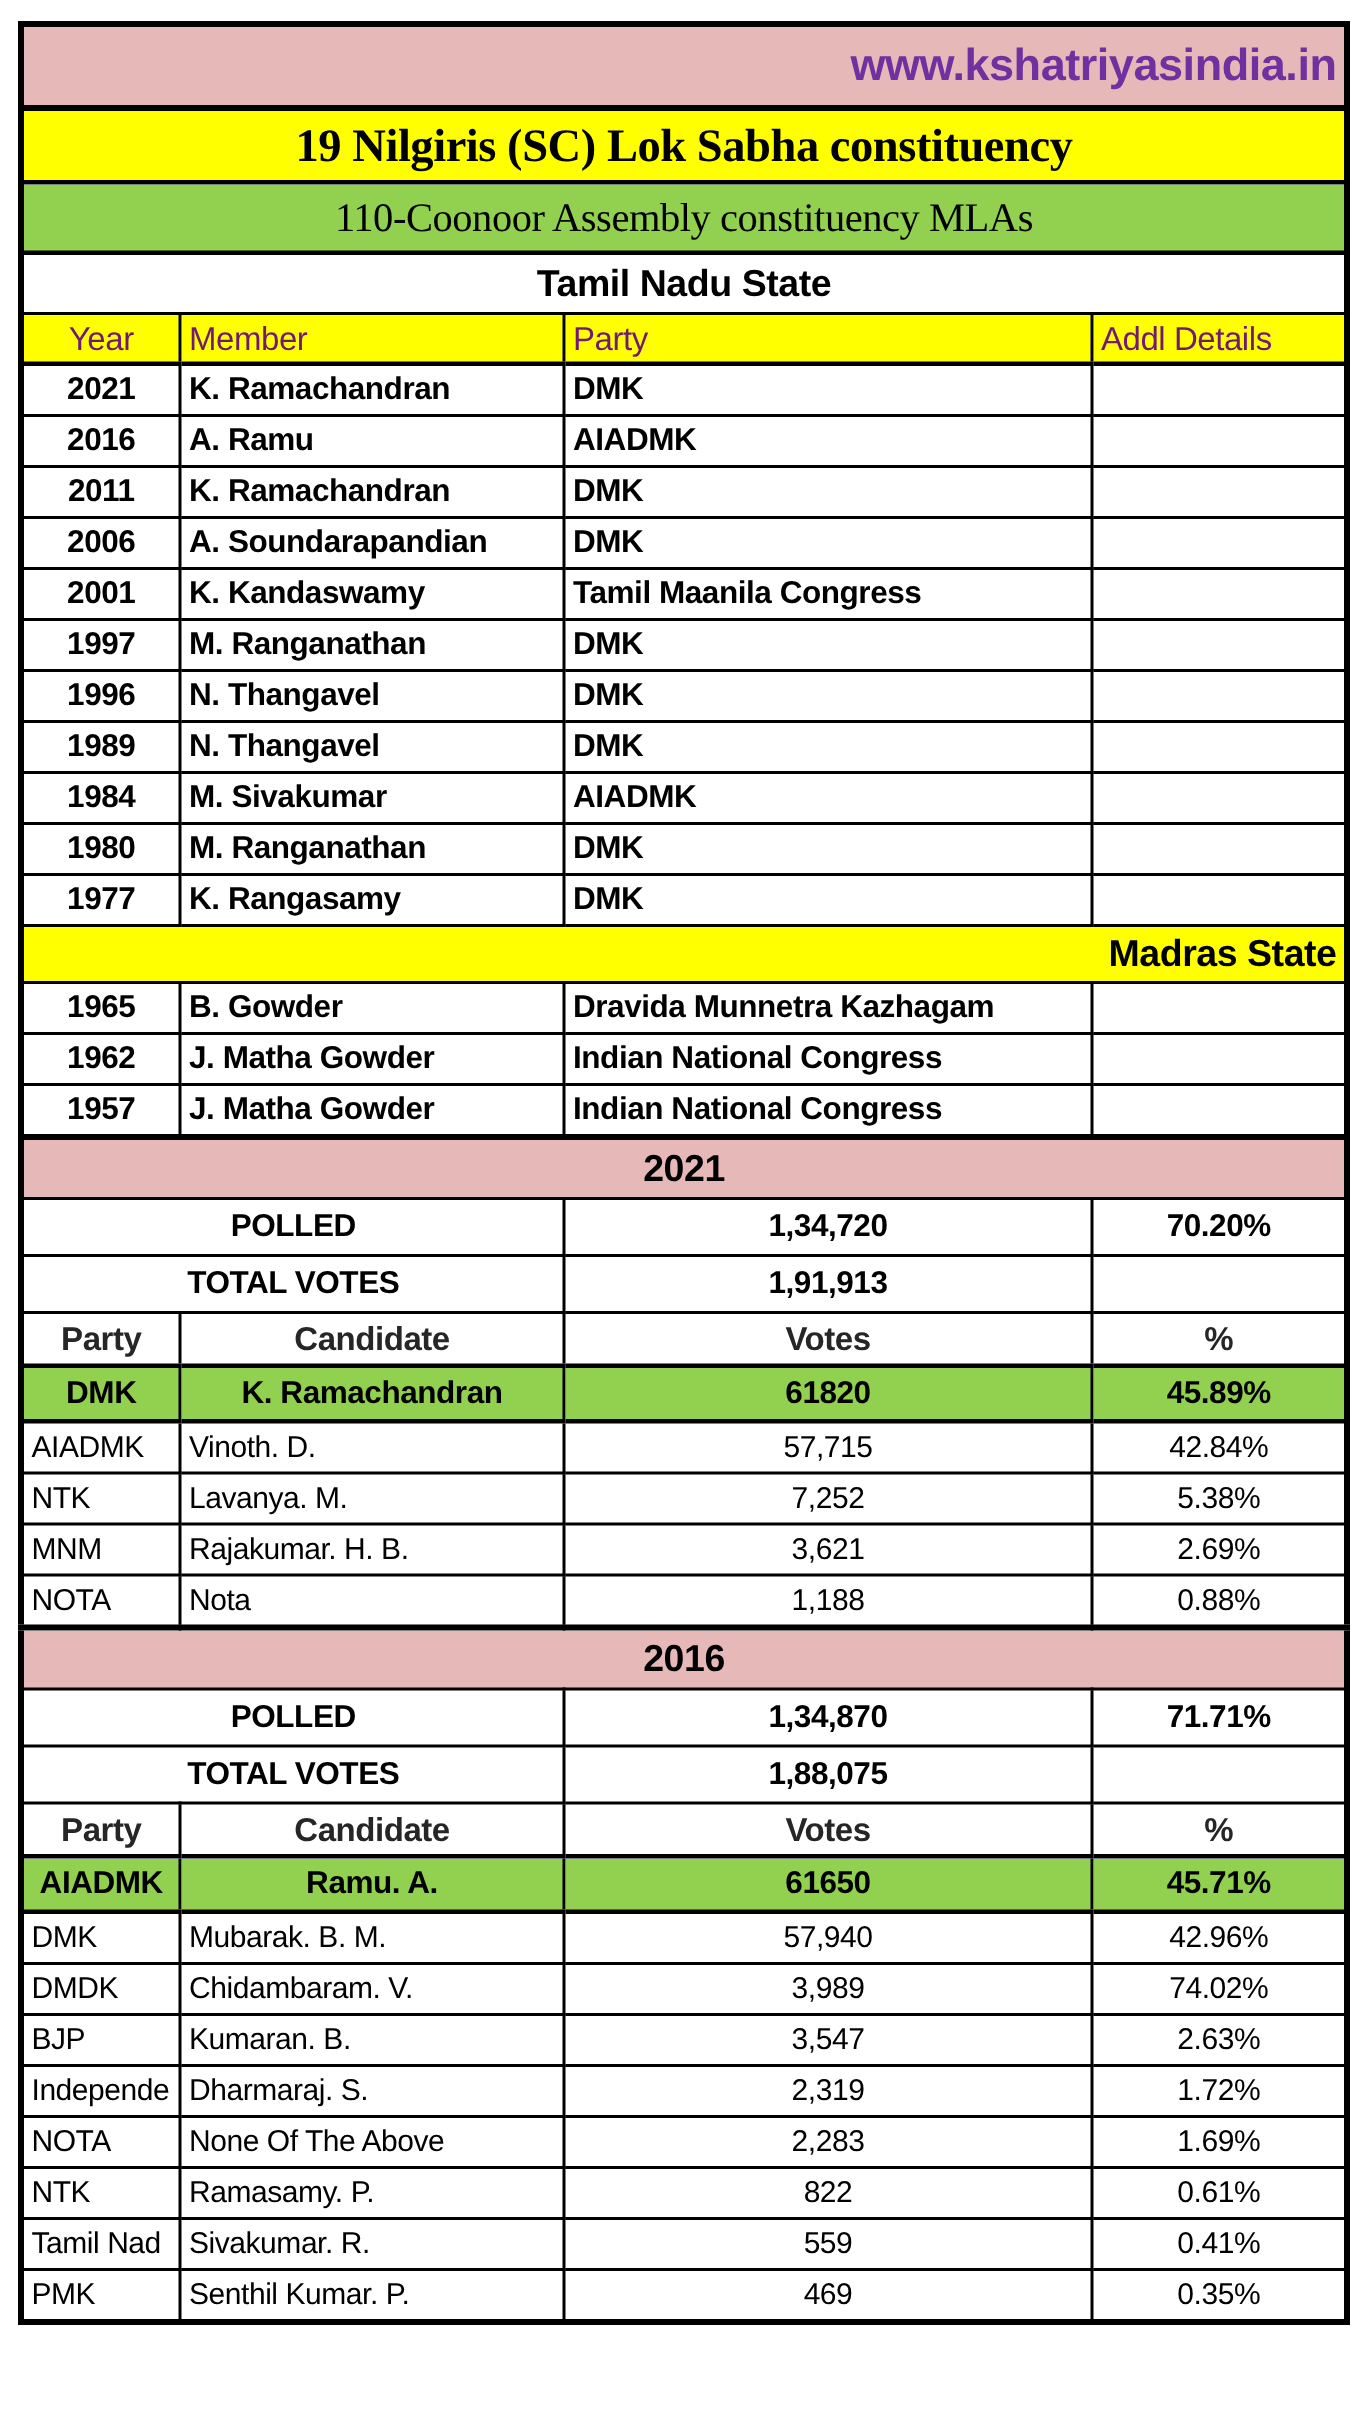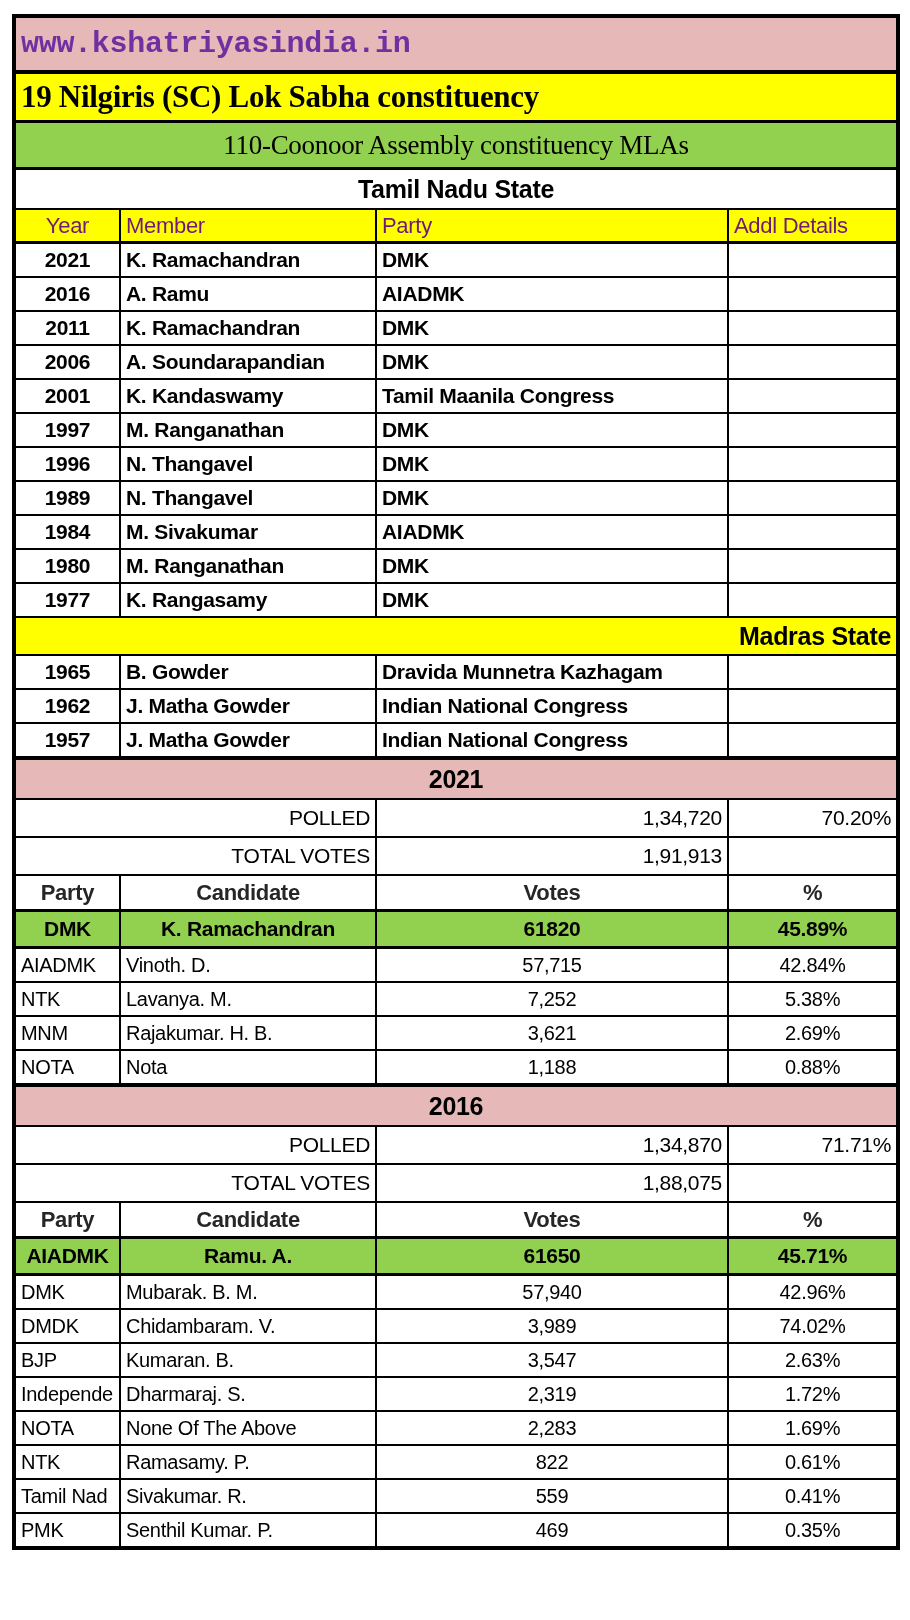--- a/index.html
+++ b/index.html
@@ -5,33 +5,33 @@
   html,body{margin:0;padding:0;background:#ffffff;}
   body{width:910px;height:1620px;overflow:hidden;font-family:"Liberation Sans",sans-serif;}
   .page{padding:14px 0 0 12px;}
   table{border-collapse:collapse;width:884px;table-layout:fixed;border:4px solid #000;}
   td{border:2px solid #000;overflow:hidden;white-space:nowrap;padding:0 5px;color:#000;
      letter-spacing:-0.3px;vertical-align:middle;}
   .c{text-align:center;}
   .l{text-align:left;}
   
   tr.site td{background:var(--rose);color:var(--purple);font-weight:bold;font-size:30px;
-     text-align:left;height:52px;border-bottom-width:4px;font-family:Liberation Mono, monospace;}
+     text-align:right;height:52px;border-bottom-width:4px;}
   tr.title td{background:var(--yellow);font-family:"Liberation Serif",serif;font-weight:bold;
-     font-size:31px;text-align:left;height:46px;border-bottom-width:3px;}
+     font-size:31px;text-align:center;height:46px;border-bottom-width:3px;}
   tr.subtitle td{background:var(--green);font-family:"Liberation Serif",serif;font-weight:normal;
      font-size:27px;text-align:center;height:44px;border-bottom-width:3px;}
   tr.state td{font-weight:bold;font-size:25px;text-align:center;height:38px;}
   tr.state-yellow td{background:var(--yellow);font-weight:bold;font-size:25px;text-align:right;height:36px;}
   tr.cols td{background:var(--yellow);font-weight:normal;font-size:22px;height:31px;
      border-bottom-width:3px;color:#701a75;}
   tr.mla td{font-weight:bold;font-size:21px;height:32px;}
   tr.banner td{background:var(--rose);font-weight:bold;font-size:25px;text-align:center;
      height:38px;border-top-width:4px;}
-  tr.meta td{font-weight:normal;font-size:21px;text-align:right;height:36px;margin-top:42px;}
+  tr.meta td{font-weight:bold;font-size:21px;text-align:center;height:36px;margin-top:42px;}
   tr.rescols td{font-weight:bold;font-size:22px;text-align:center;height:33px;
      border-bottom-width:3px;color:#262626;}
   tr.winner td{background:var(--green);font-weight:bold;font-size:21px;text-align:center;
      height:34px;border-bottom-width:3px;}
   tr.result td{font-weight:normal;font-size:20px;height:32px;}
 </style>
 </head>
 <body>
 
 <div class="page">

